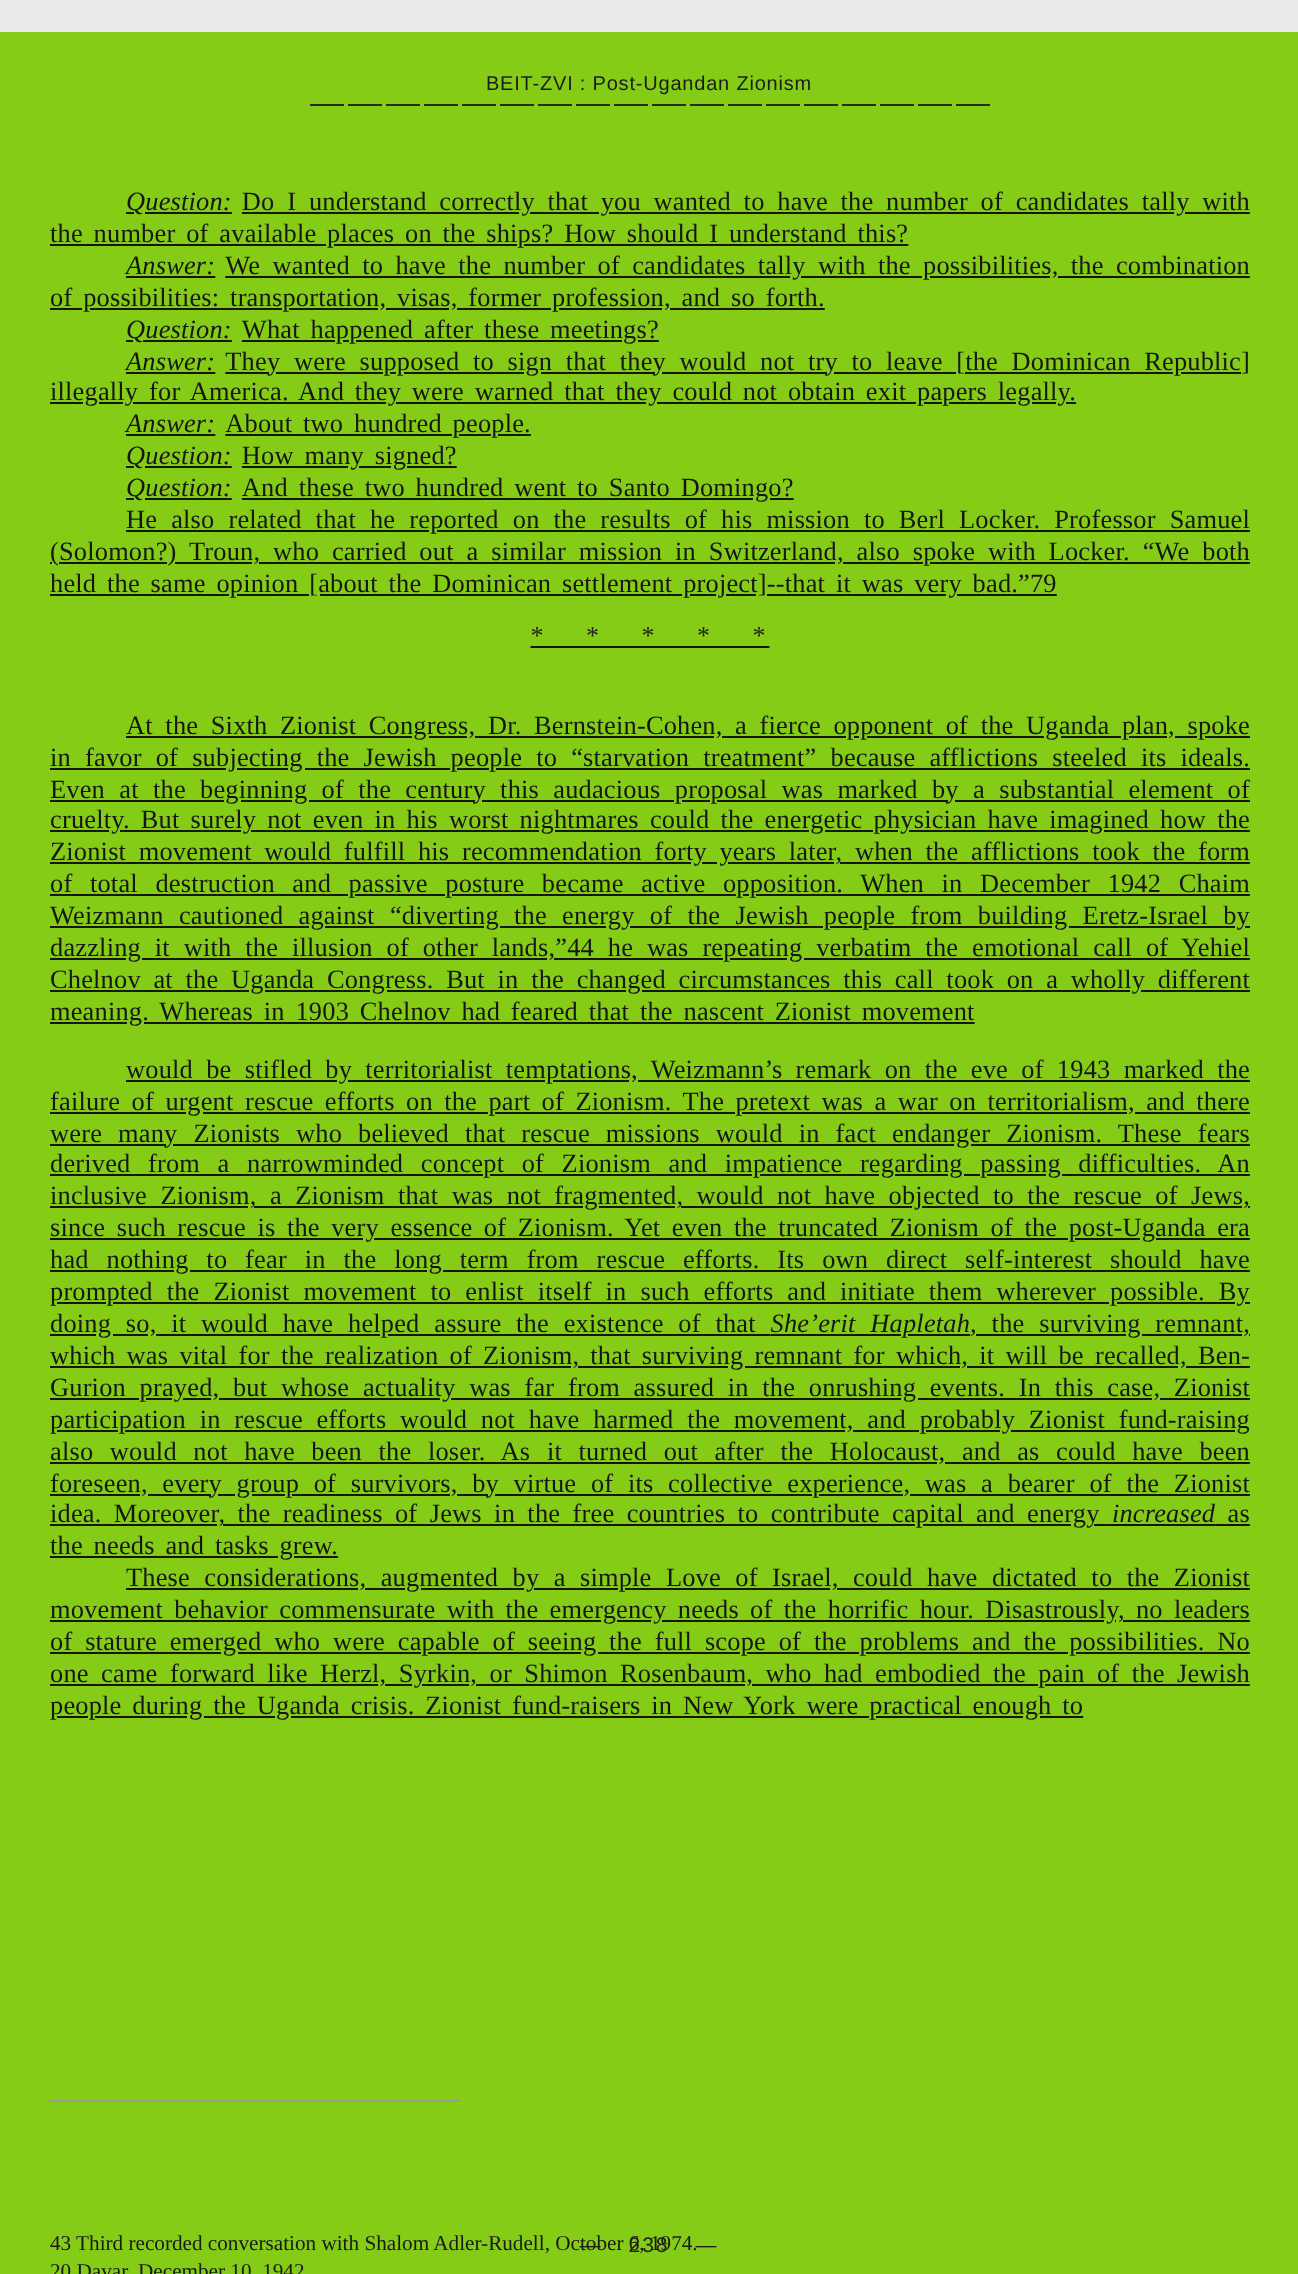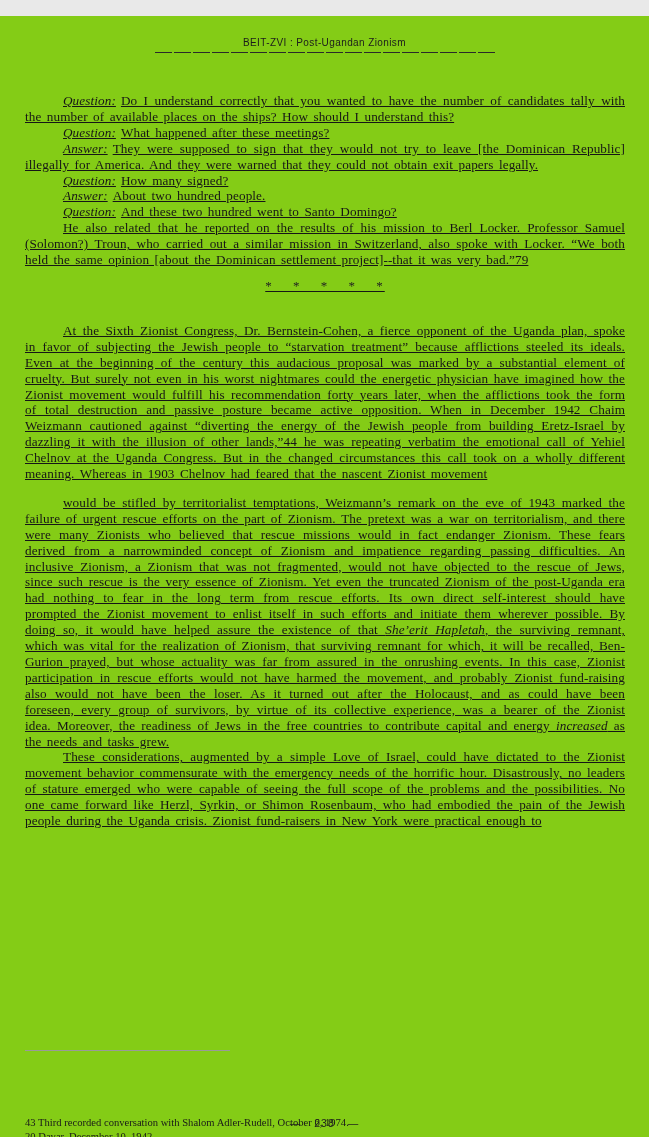--- a/index.html
+++ b/index.html
@@ -101,24 +101,25 @@
 </head>
 <body>
 
 <div class="page">
 
   <div class="running-head">BEIT-ZVI : Post-Ugandan Zionism</div>
   <div class="head-rule"></div>
 
   <div class="body-text" id="body-text">
       <p class="para"><span class="seg-italic qa-label">Question:</span><span class="seg-normal">Do I understand correctly that you wanted to have the number of candidates tally with the number of available places on the ships? How should I understand this?</span></p>
+      <p class="para"><span class="seg-italic qa-label">Answer:</span><span class="seg-normal">We wanted to have the number of candidates tally with the possibilities, the combination of possibilities: transportation, visas, former profession, and so forth.</span></p>
       <p class="para"><span class="seg-italic qa-label">Question:</span><span class="seg-normal">What happened after these meetings?</span></p>
       <p class="para"><span class="seg-italic qa-label">Answer:</span><span class="seg-normal">They were supposed to sign that they would not try to leave [the Dominican Republic] illegally for America. And they were warned that they could not obtain exit papers legally.</span></p>
+      <p class="para"><span class="seg-italic qa-label">Answer:</span><span class="seg-normal">About two hundred people.</span></p>
       <p class="para"><span class="seg-italic qa-label">Question:</span><span class="seg-normal">How many signed?</span></p>
-      <p class="para"><span class="seg-italic qa-label">Answer:</span><span class="seg-normal">About two hundred people.</span></p>
       <p class="para"><span class="seg-italic qa-label">Question:</span><span class="seg-normal">And these two hundred went to Santo Domingo?</span></p>
       <p class="para"><span class="seg-normal">He also related that he reported on the results of his mission to Berl Locker. Professor Samuel (Solomon?) Troun, who carried out a similar mission in Switzerland, also spoke with Locker. “We both held the same opinion [about the Dominican settlement project]--that it was very bad.”79</span></p>
       <div class="para asterisk-sep">* * * * *</div>
       <p class="para"><span class="seg-normal">At the Sixth Zionist Congress, Dr. Bernstein-Cohen, a fierce opponent of the Uganda plan, spoke in favor of subjecting the Jewish people to “starvation treatment” because afflictions steeled its ideals. Even at the beginning of the century this audacious proposal was marked by a substantial element of cruelty. But surely not even in his worst nightmares could the energetic physician have imagined how the Zionist movement would fulfill his recommendation forty years later, when the afflictions took the form of total destruction and passive posture became active opposition. When in December 1942 Chaim Weizmann cautioned against “diverting the energy of the Jewish people from building Eretz-Israel by dazzling it with the illusion of other lands,”44 he was repeating verbatim the emotional call of Yehiel Chelnov at the Uganda Congress. But in the changed circumstances this call took on a wholly different meaning. Whereas in 1903 Chelnov had feared that the nascent Zionist movement</span></p>
       <p class="para gap-before"><span class="seg-normal">would be stifled by territorialist temptations, Weizmann’s remark on the eve of 1943 marked the failure of urgent rescue efforts on the part of Zionism. The pretext was a war on territorialism, and there were many Zionists who believed that rescue missions would in fact endanger Zionism. These fears derived from a narrowminded concept of Zionism and impatience regarding passing difficulties. An inclusive Zionism, a Zionism that was not fragmented, would not have objected to the rescue of Jews, since such rescue is the very essence of Zionism. Yet even the truncated Zionism of the post-Uganda era had nothing to fear in the long term from rescue efforts. Its own direct self-interest should have prompted the Zionist movement to enlist itself in such efforts and initiate them wherever possible. By doing so, it would have helped assure the existence of that </span><span class="seg-italic">She’erit Hapletah</span><span class="seg-normal">, the surviving remnant, which was vital for the realization of Zionism, that surviving remnant for which, it will be recalled, Ben-Gurion prayed, but whose actuality was far from assured in the onrushing events. In this case, Zionist participation in rescue efforts would not have harmed the movement, and probably Zionist fund-raising also would not have been the loser. As it turned out after the Holocaust, and as could have been foreseen, every group of survivors, by virtue of its collective experience, was a bearer of the Zionist idea. Moreover, the readiness of Jews in the free countries to contribute capital and energy </span><span class="seg-italic">increased</span><span class="seg-normal"> as the needs and tasks grew.</span></p>
       <p class="para"><span class="seg-normal">These considerations, augmented by a simple Love of Israel, could have dictated to the Zionist movement behavior commensurate with the emergency needs of the horrific hour. Disastrously, no leaders of stature emerged who were capable of seeing the full scope of the problems and the possibilities. No one came forward like Herzl, Syrkin, or Shimon Rosenbaum, who had embodied the pain of the Jewish people during the Uganda crisis. Zionist fund-raisers in New York were practical enough to</span></p>
     </div>
 
   <div class="fn-rule"></div>
   <div class="footnotes" id="footnotes">

